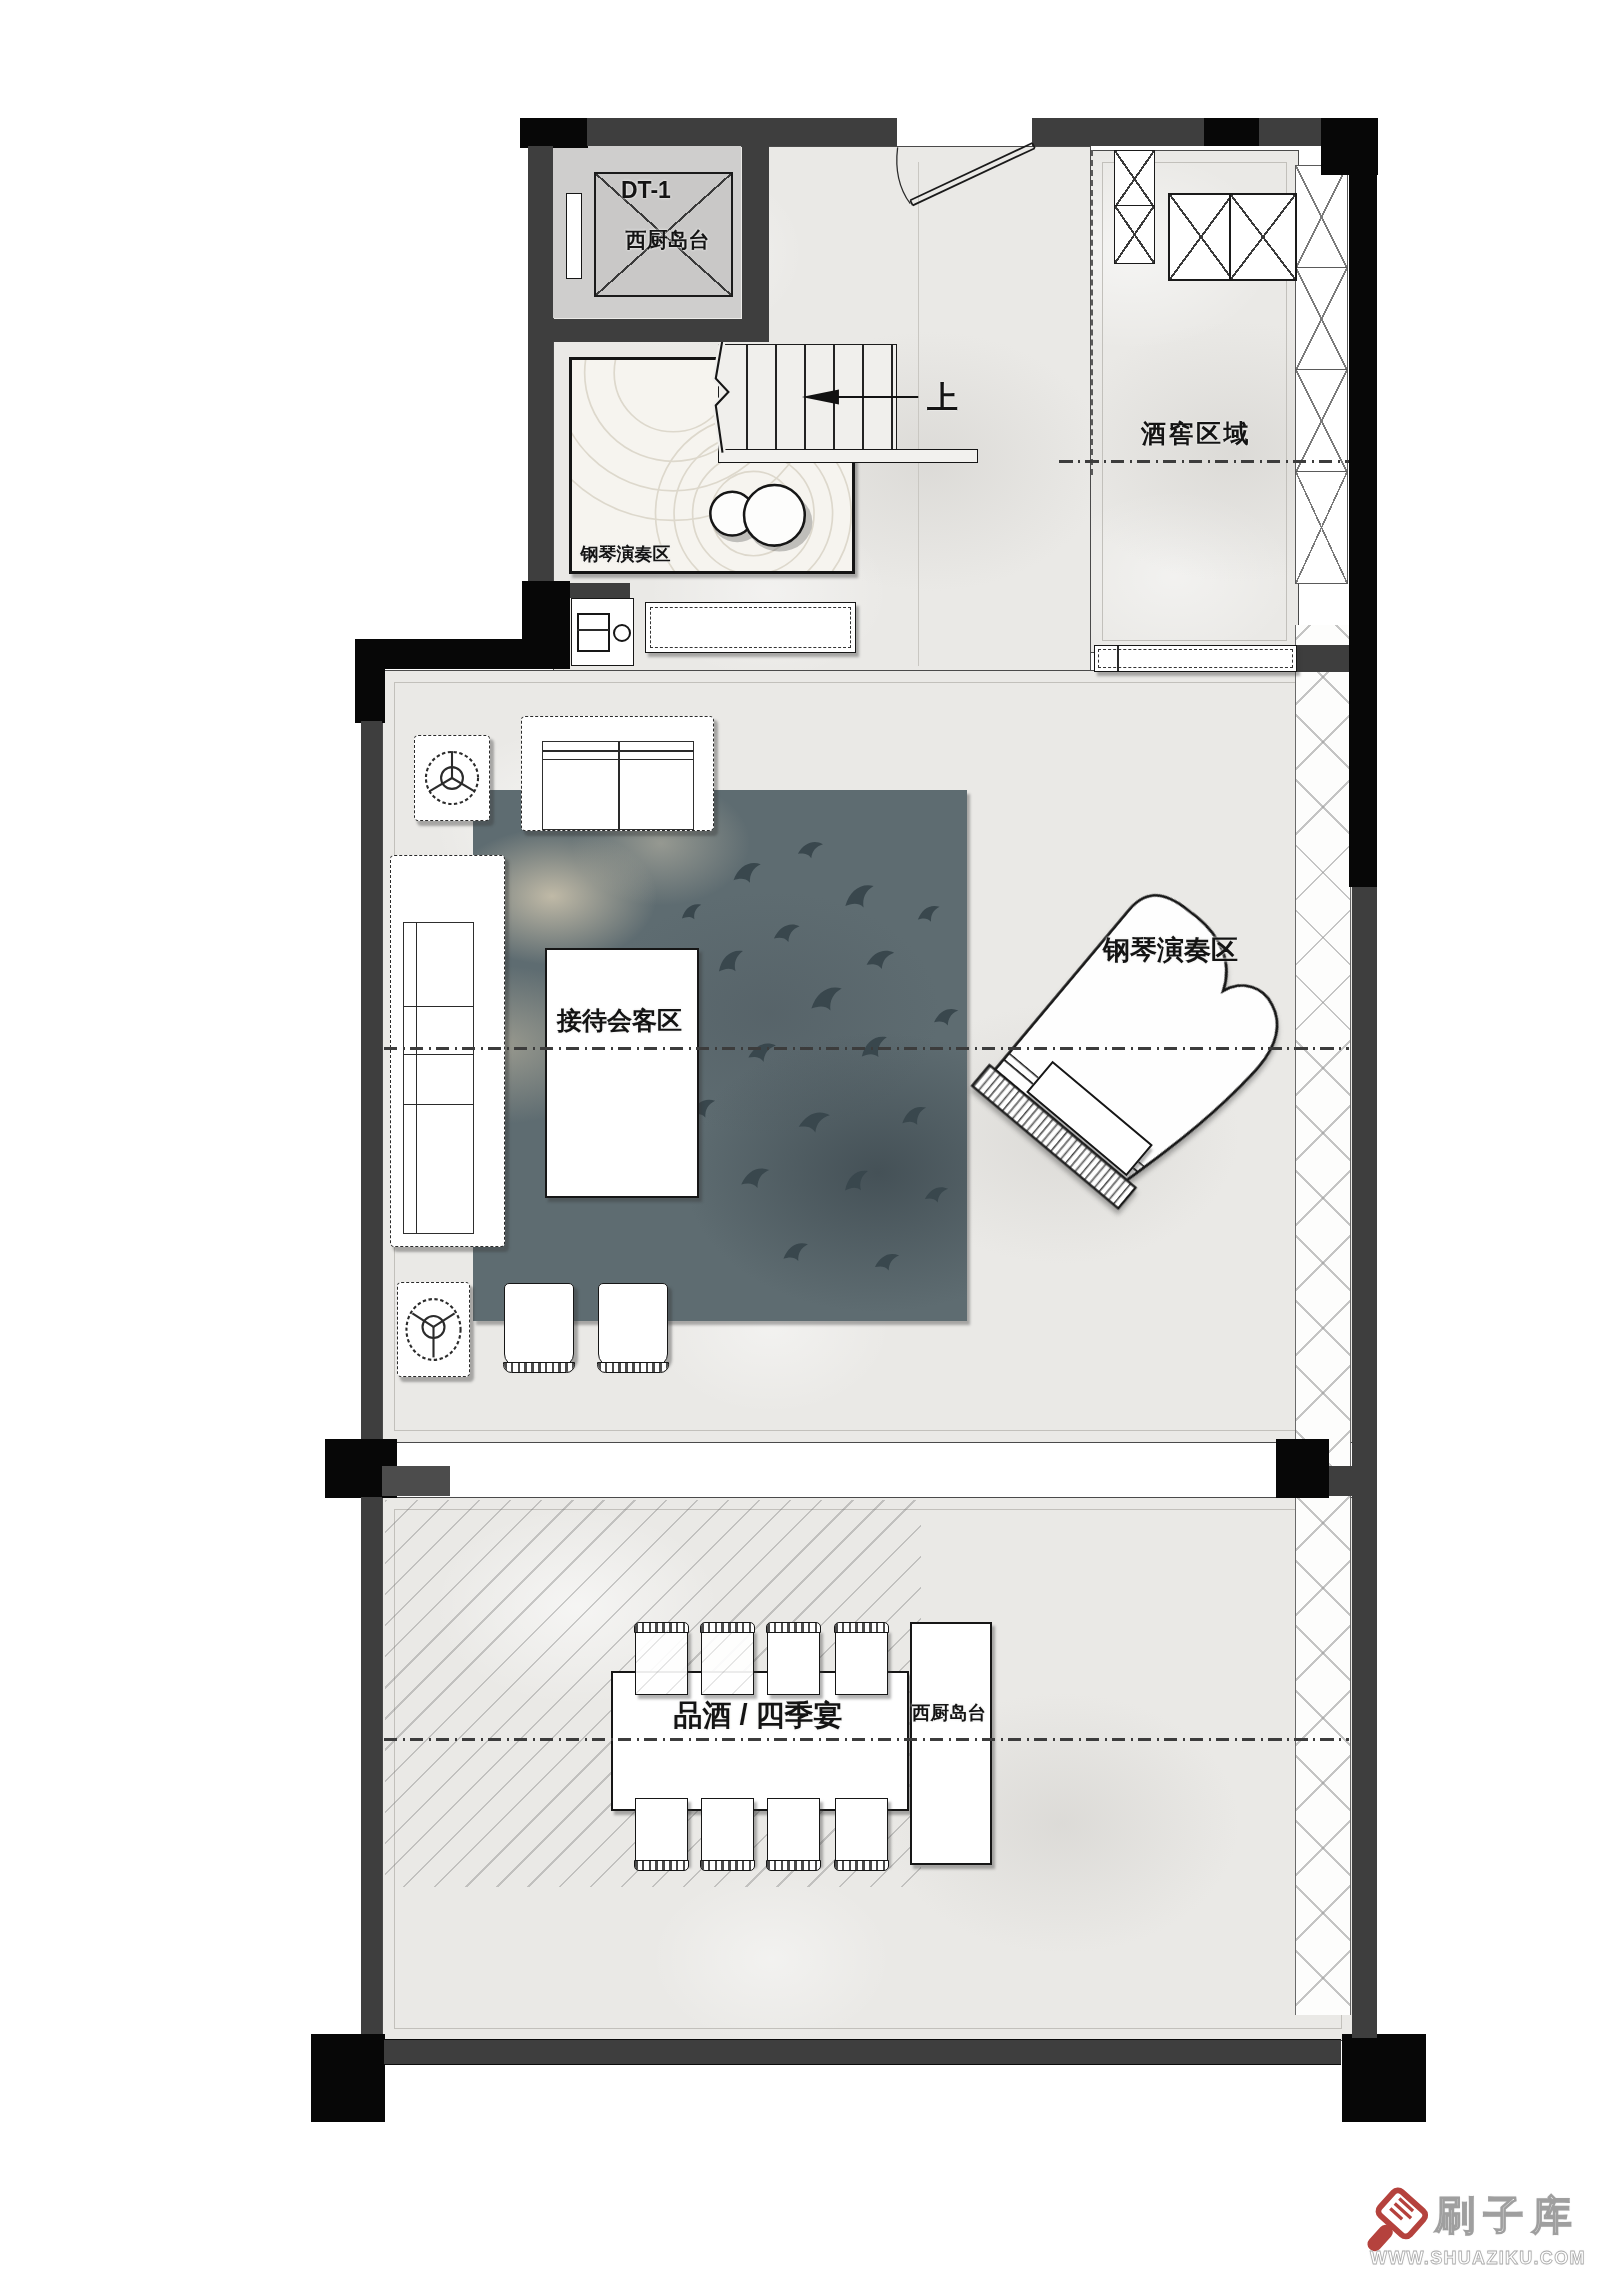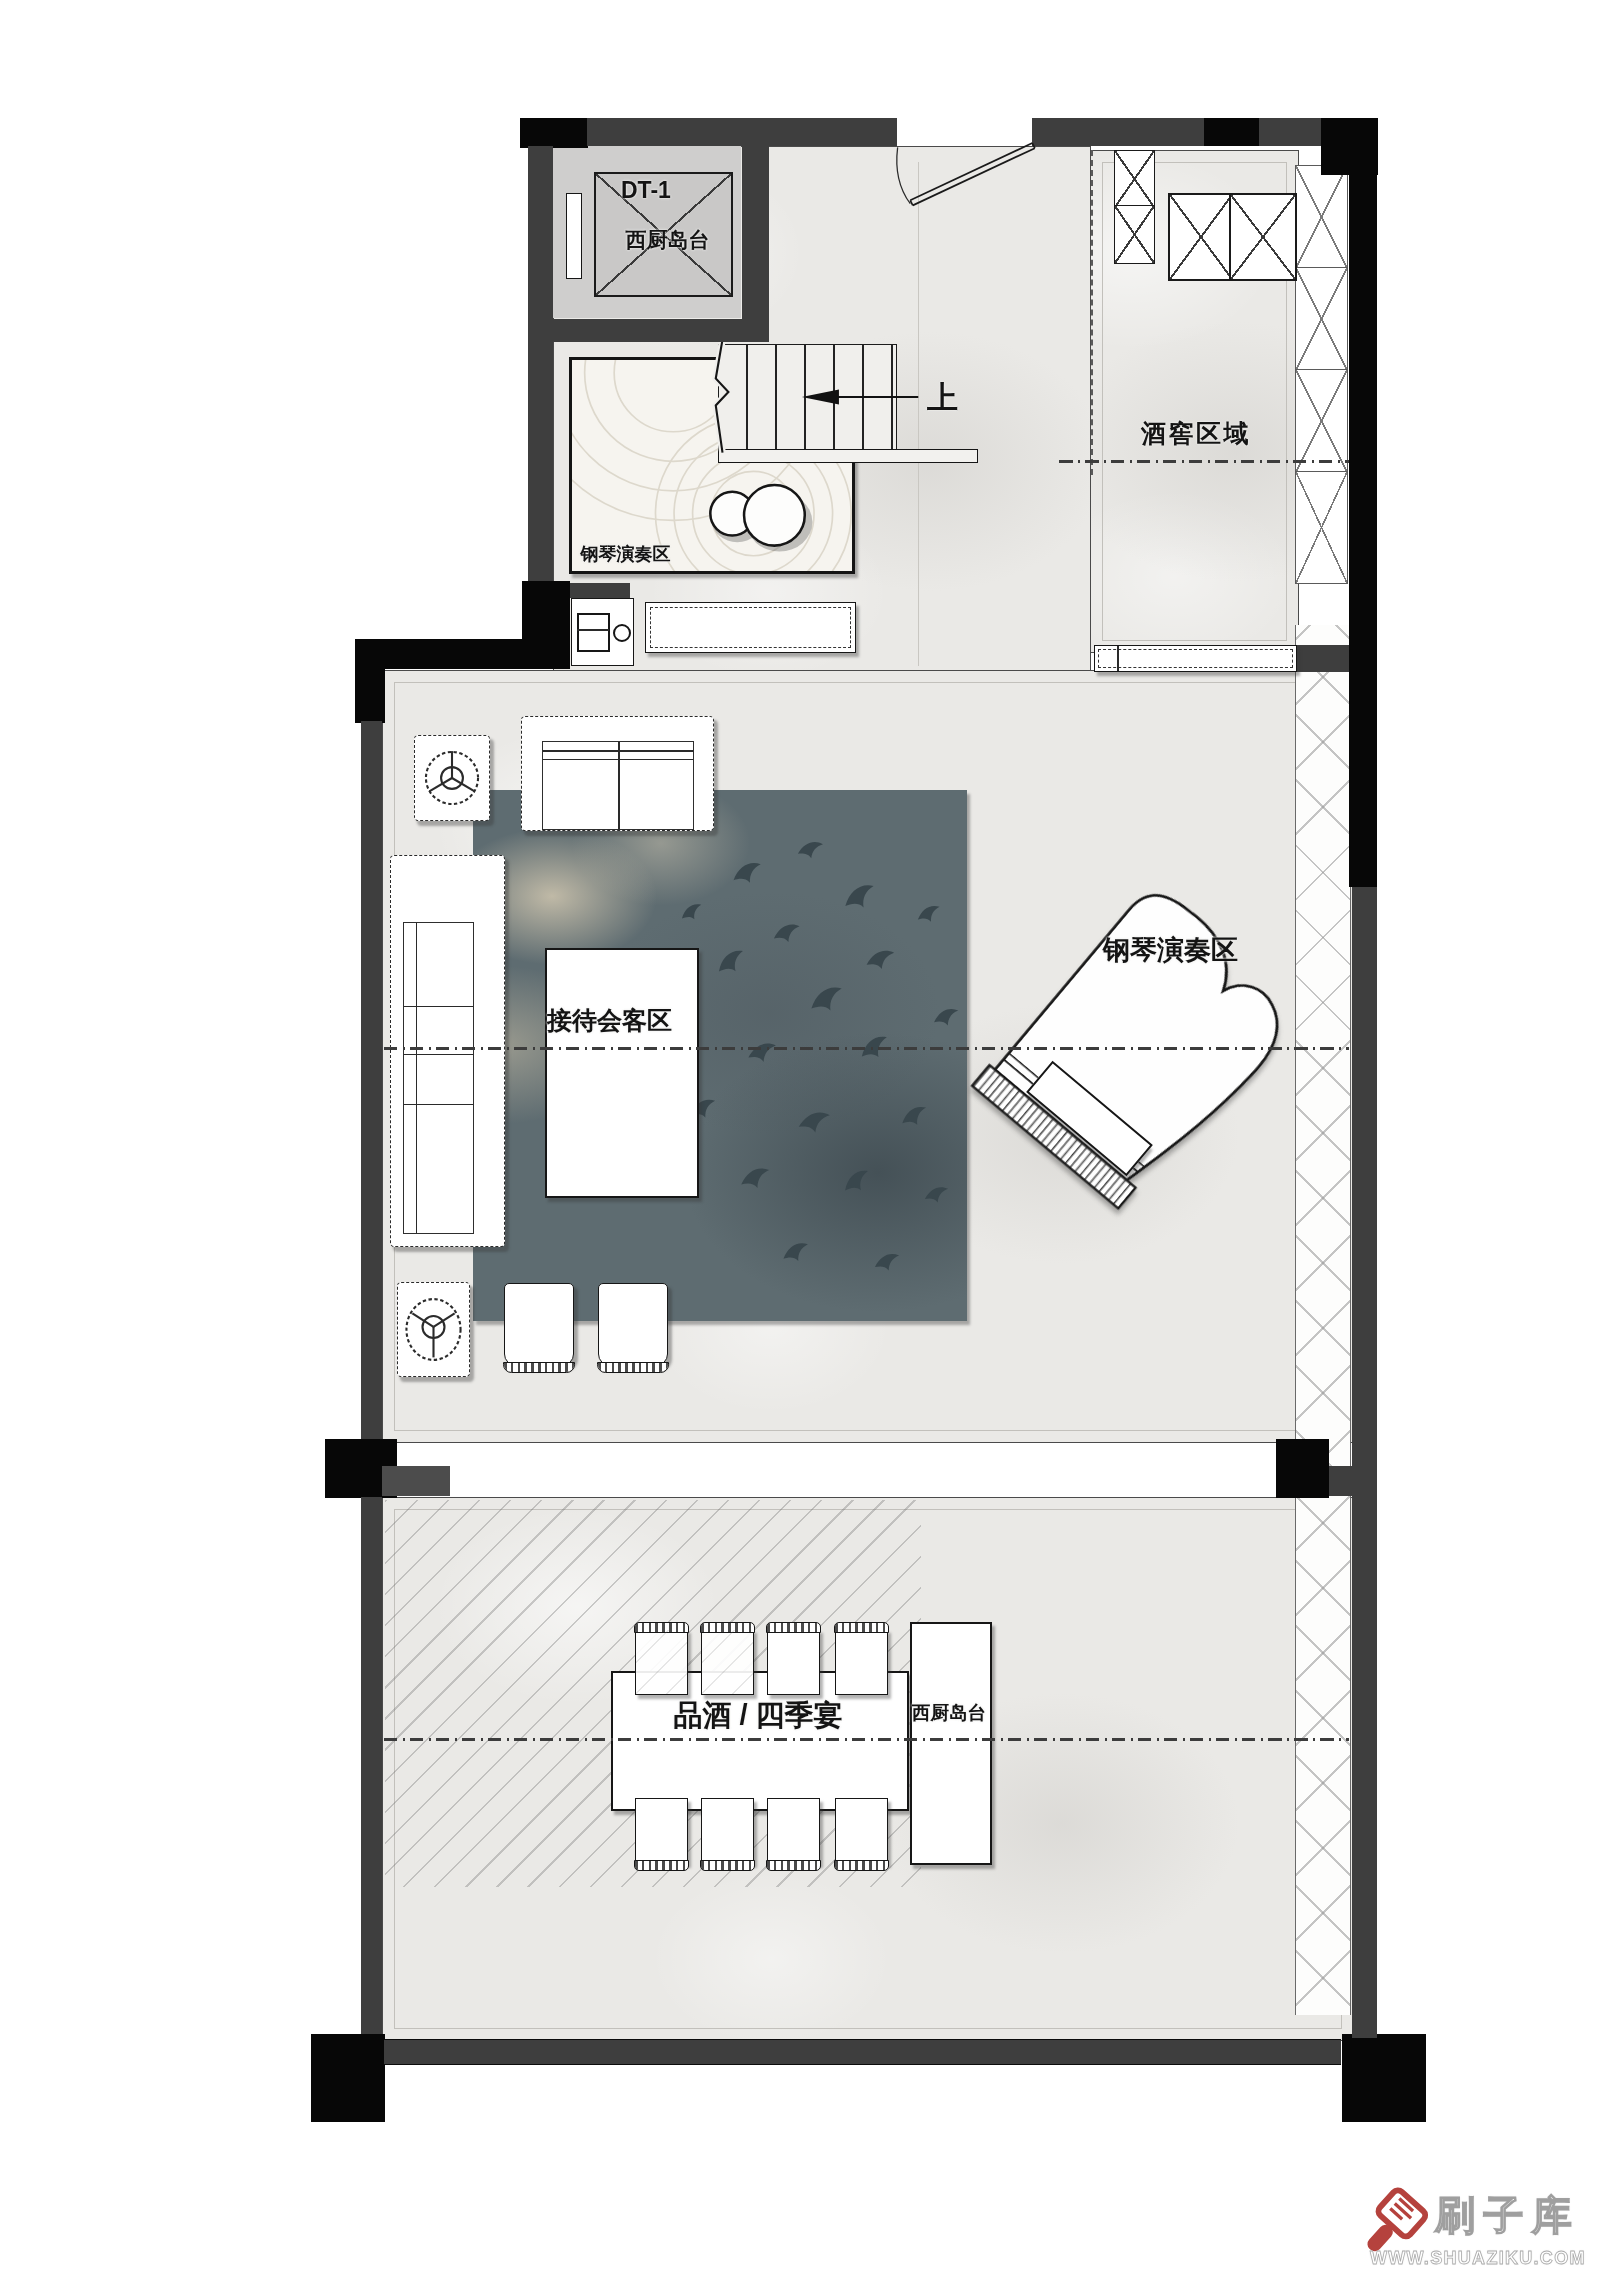--- a/index.html
+++ b/index.html
@@ -251,21 +251,21 @@
   </div>
   <div class="furn shadow" style="left:835px;top:1798px;width:51px;height:64px;">
     <div class="dback" style="bottom:-8.4px;border-radius:0 0 5px 5px;"></div>
   </div>
 
   <div class="furn shadow" style="left:910px;top:1622px;width:78px;height:239px;border-width:2.1px;"></div>
 
   <div class="dashdot" style="left:384px;top:1047px;width:965px;z-index:5;"></div>
   <div class="dashdot" style="left:384px;top:1738px;width:965px;z-index:5;"></div>
 
-  <div class="lbl" style="left:547px;top:1004px;width:145px;font-size:25px;z-index:6;">接待会客区</div>
+  <div class="lbl" style="left:547px;top:1004px;width:145px;text-align:center;font-size:25px;z-index:6;">接待会客区</div>
   <div class="lbl" style="left:1103px;top:932px;font-size:27px;z-index:6;">钢琴演奏区</div>
   <div class="lbl" style="left:611px;top:1696px;width:294px;text-align:center;font-size:29px;z-index:6;">品酒 / 四季宴</div>
   <div class="lbl" style="left:910px;top:1700px;width:78px;text-align:center;font-size:18.6px;letter-spacing:0;z-index:6;">西厨岛台</div>
 
   <div>
     <div class="col" style="left:520px;top:118px;width:68px;height:30px;"></div>
     <div class="wall" style="left:587px;top:118px;width:310px;height:28px;"></div>
     <div class="wall" style="left:1032px;top:118px;width:172px;height:28px;"></div>
     <div class="col" style="left:1204px;top:118px;width:55px;height:28px;"></div>
     <div class="wall" style="left:1259px;top:118px;width:63px;height:28px;"></div>

